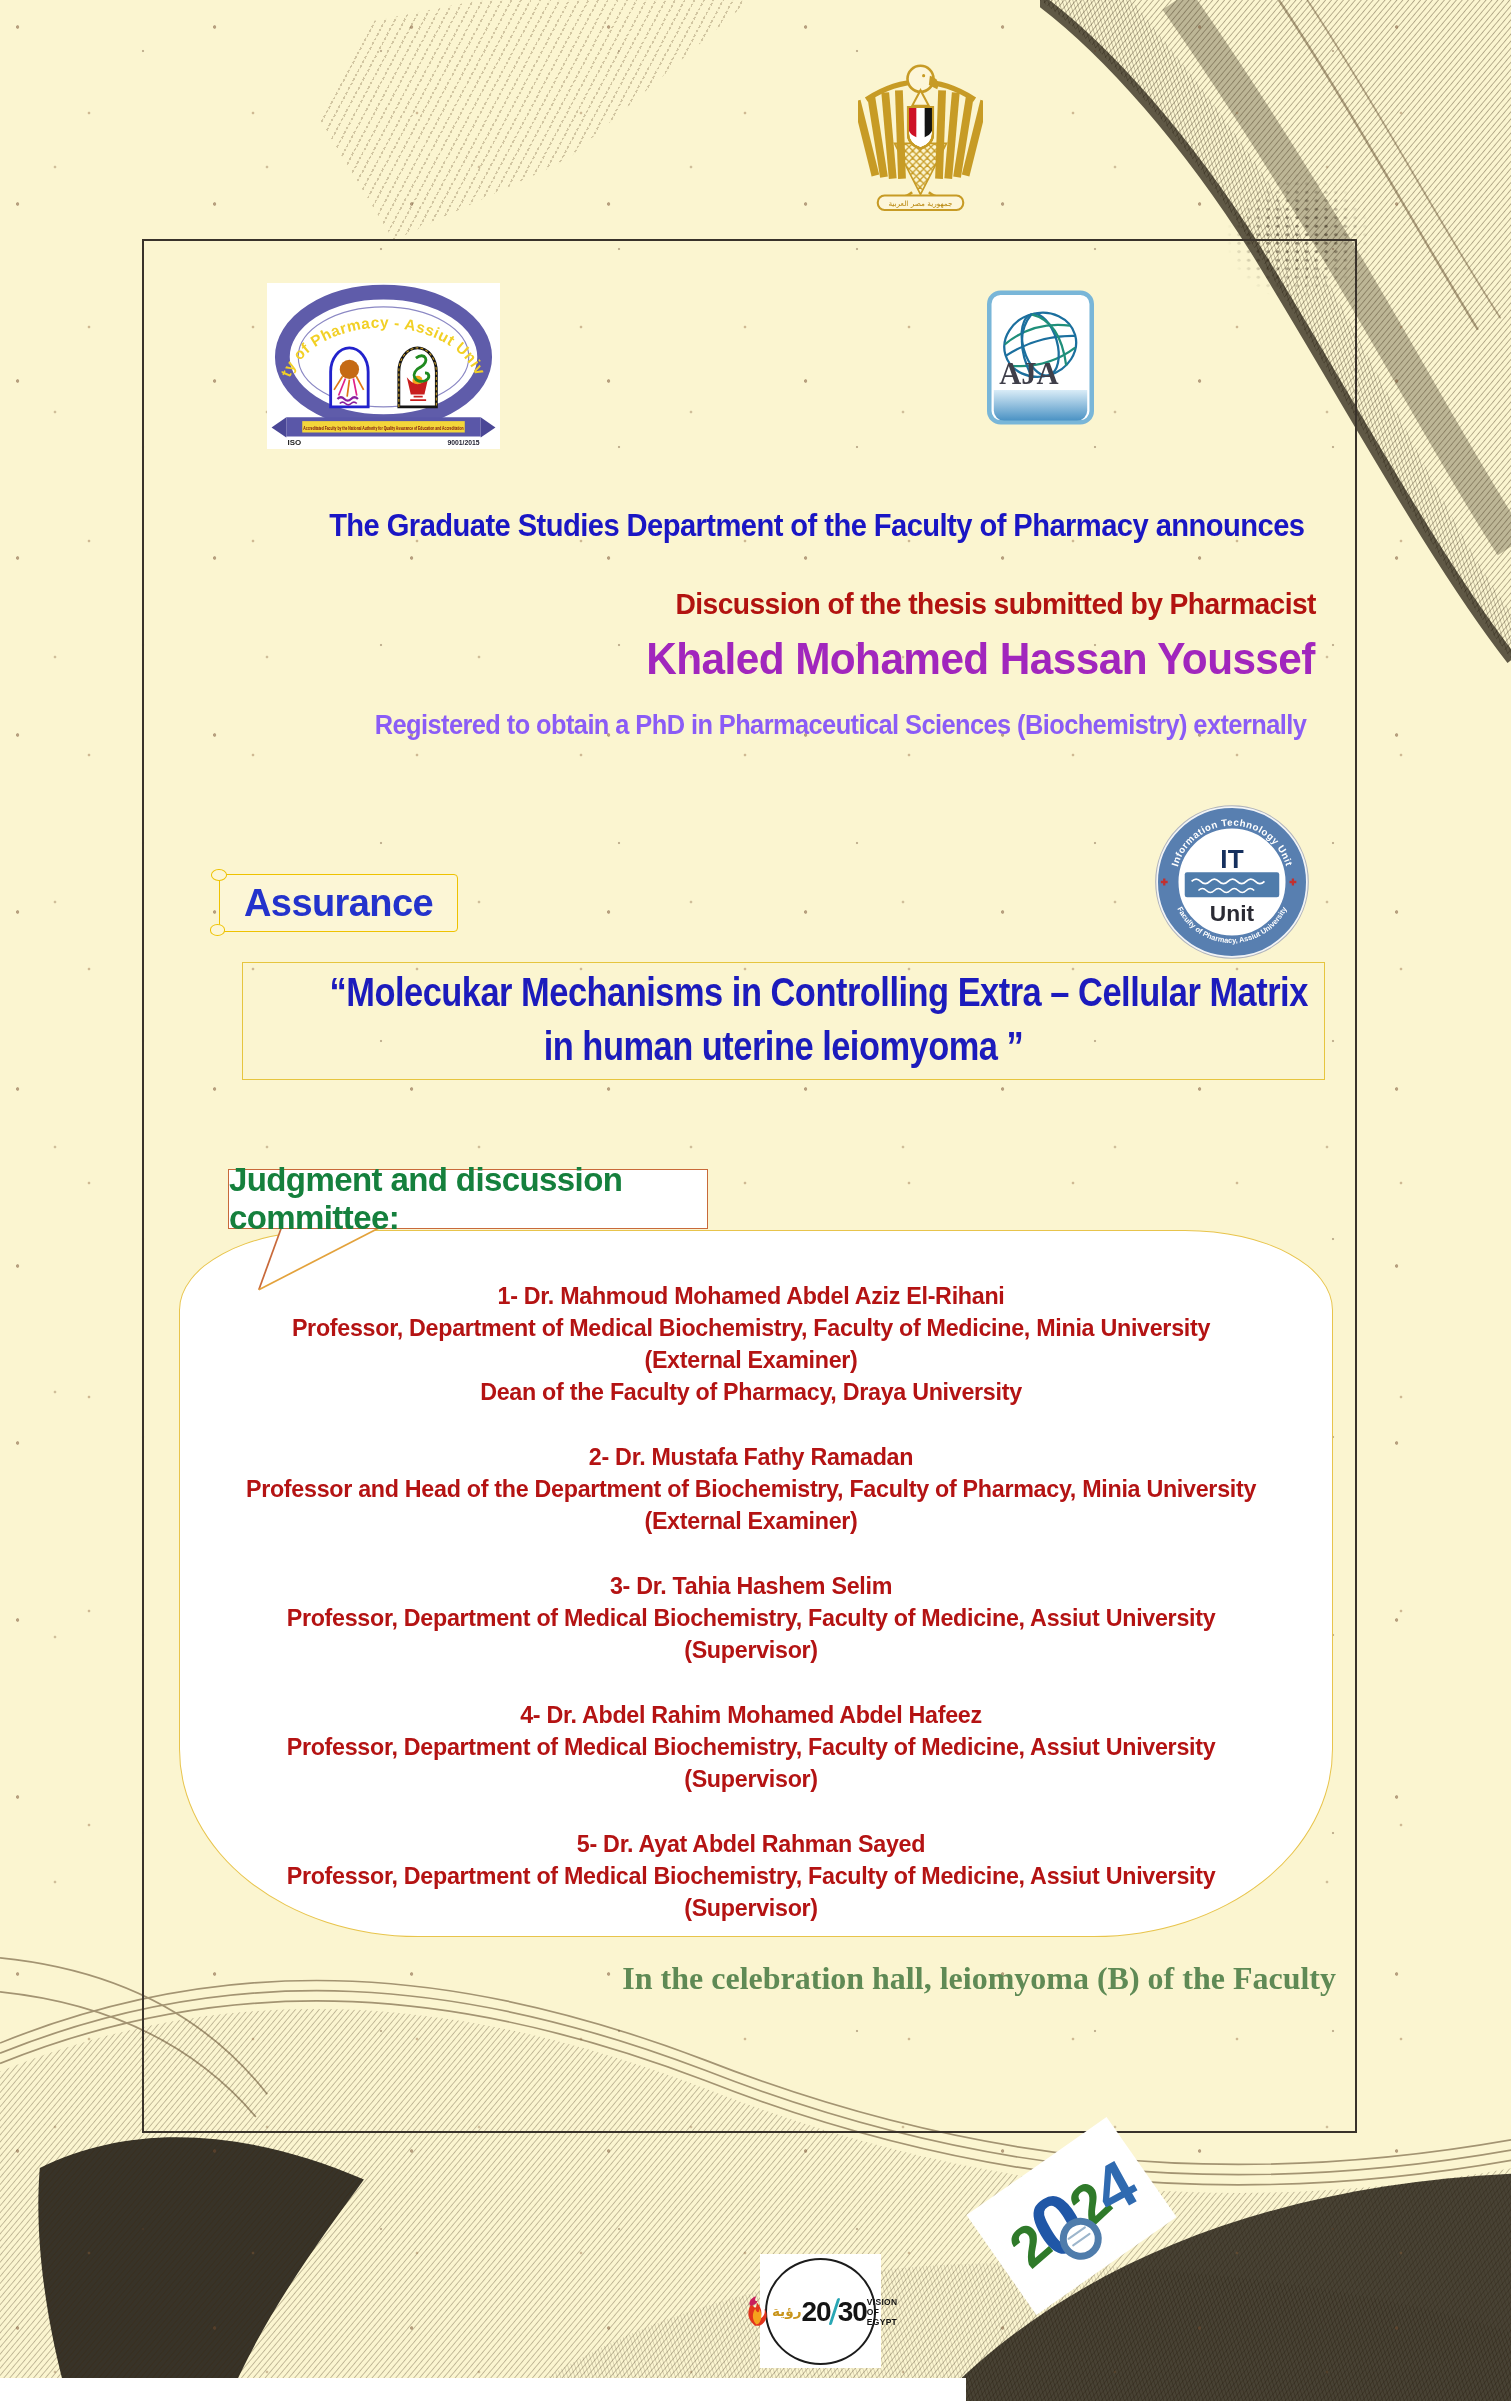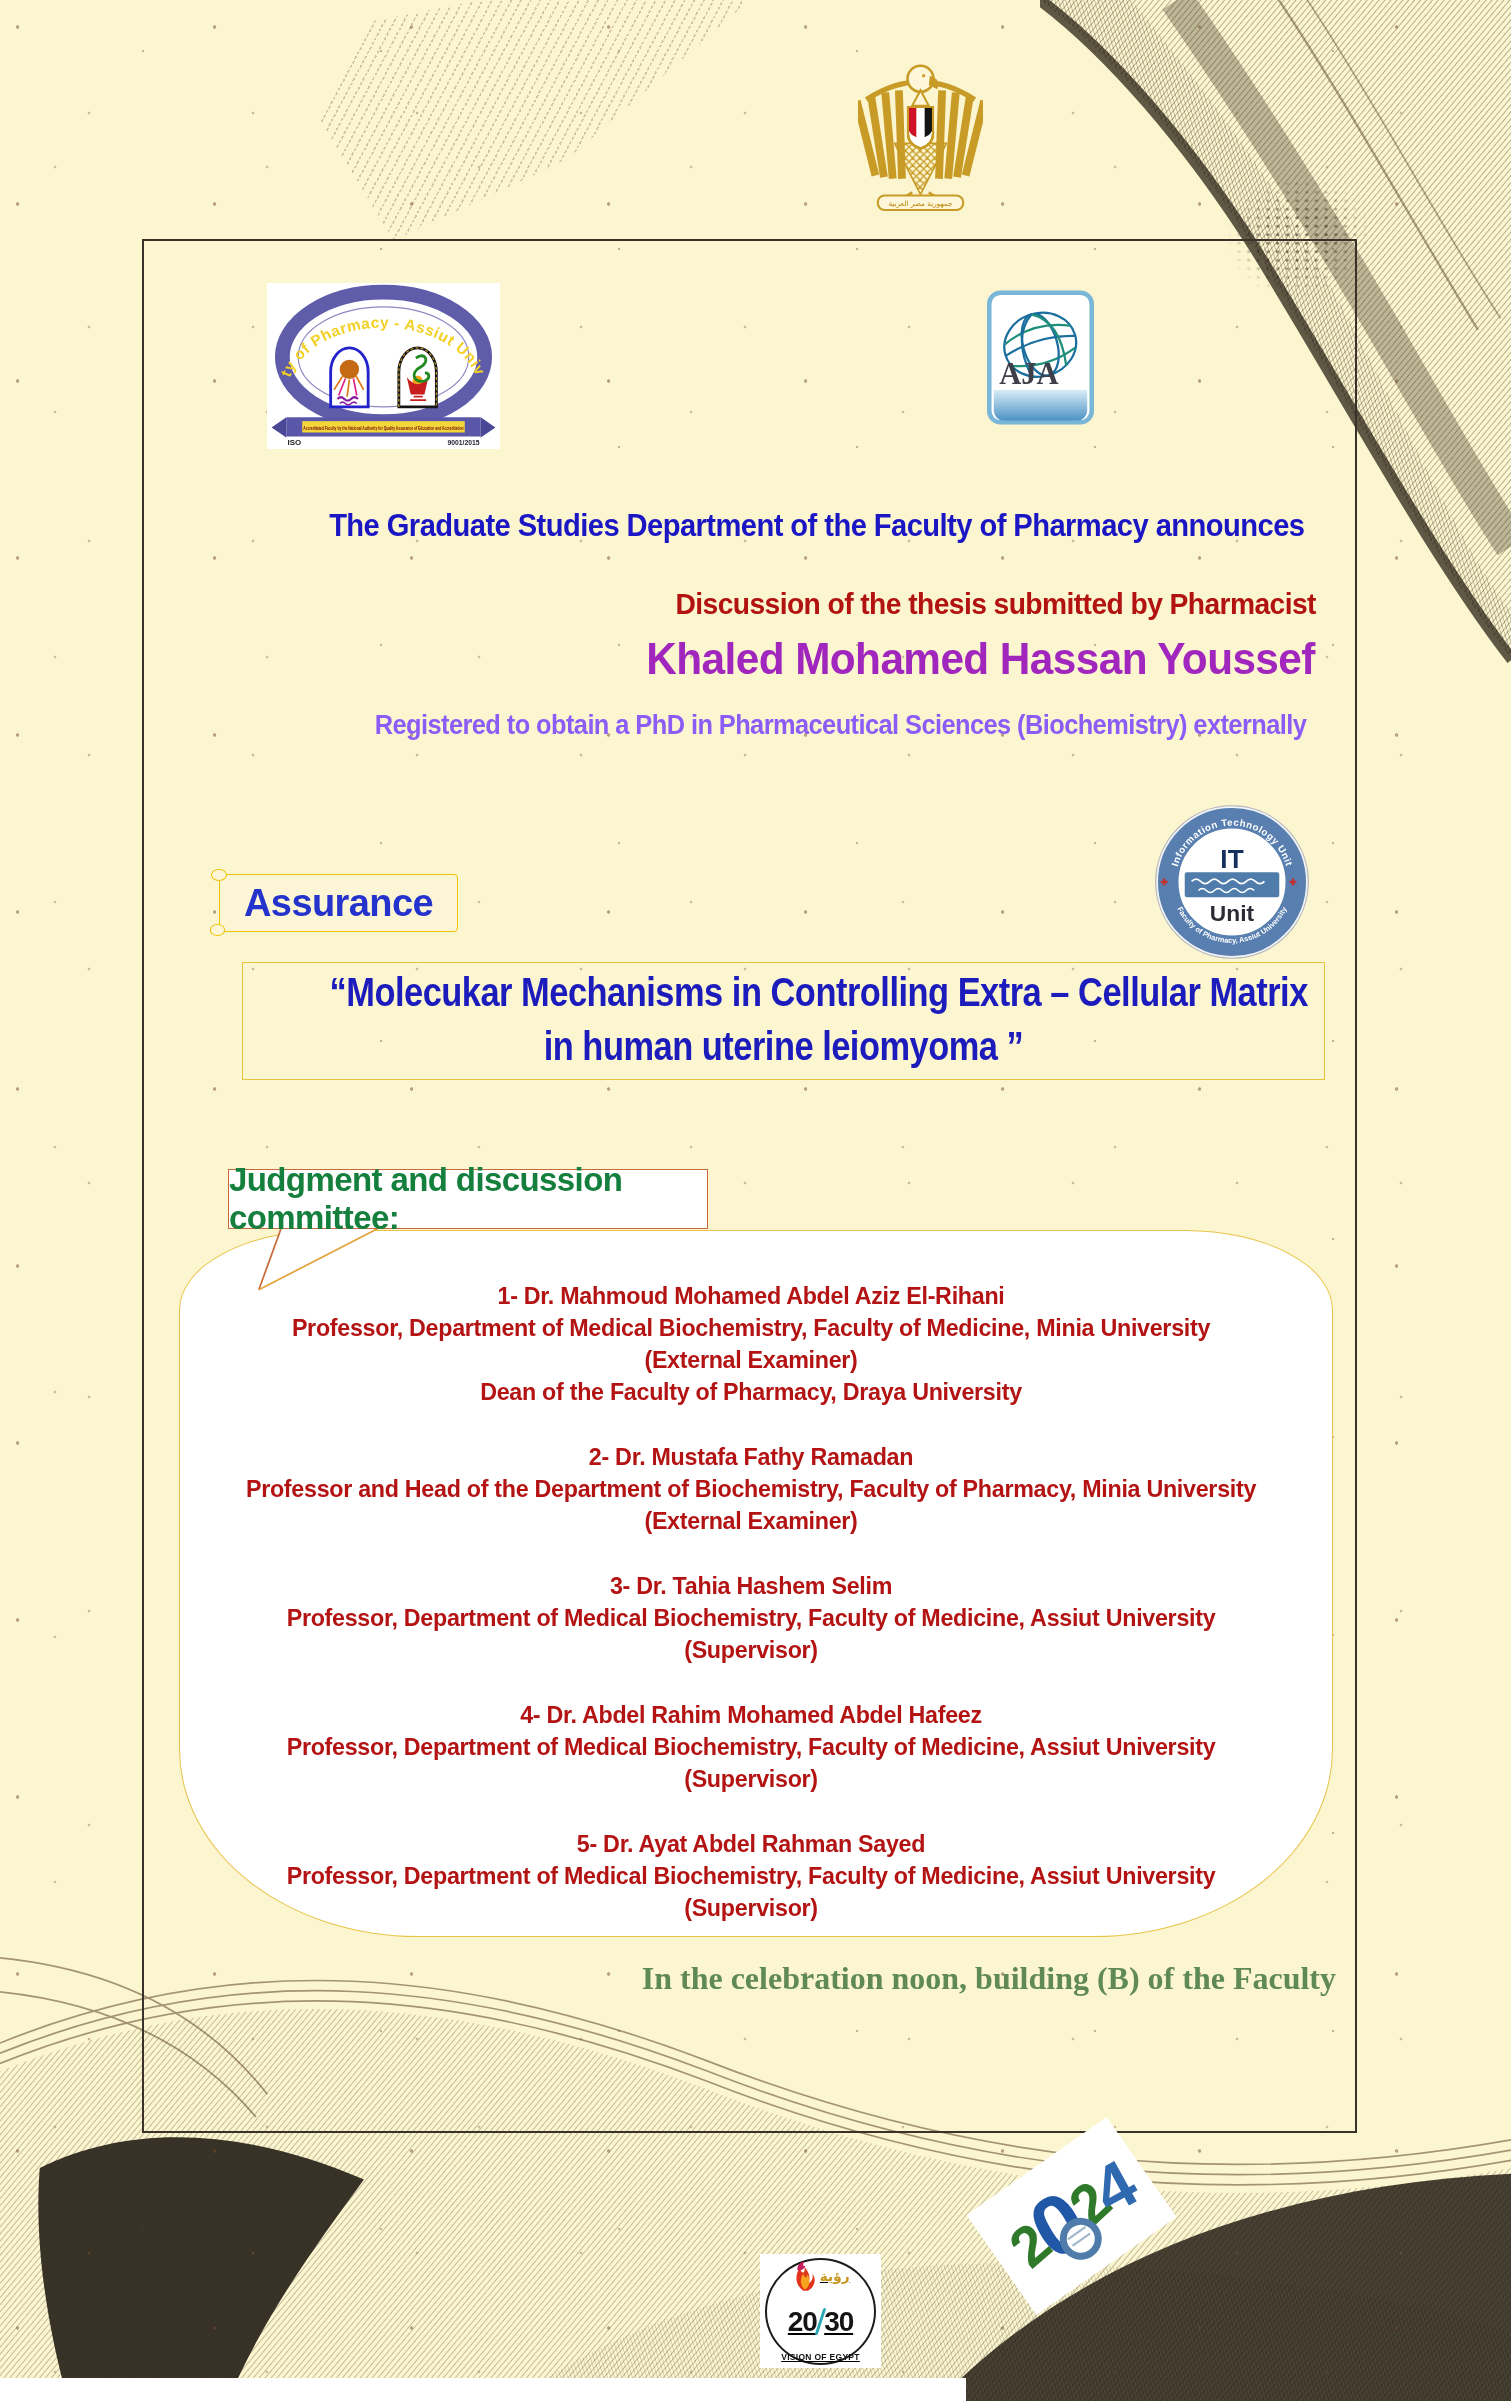--- a/index.html
+++ b/index.html
@@ -72,22 +72,22 @@
   .committee{position:absolute;left:188px;top:1280px;width:1126px;z-index:5;}
   .m-block{margin-bottom:33px;}
   .m-line{font-size:24px;line-height:32px;font-weight:bold;color:#b41313;text-align:center;
           letter-spacing:-0.3px;transform:scaleX(.97);transform-origin:50% 50%;}
   
   .l-location{top:1960px;font-family:"Liberation Serif",serif;font-weight:bold;
           font-size:32px;color:#5f8a55;letter-spacing:0;}
   .v2030{position:absolute;left:760px;top:2254px;width:121px;height:114px;z-index:6;
           background:#fff;display:flex;align-items:center;justify-content:center;}
   .v2030 .oval{width:111px;height:107px;border:2.3px solid #1c1c1c;border-radius:50%;
-          box-sizing:border-box;display:flex;flex-direction:column;align-items:center;
-          justify-content:space-between;background:#fff;text-decoration:underline;}
+          box-sizing:border-box;display:flex;flex-direction:row;align-items:center;
+          justify-content:center;background:#fff;}
   .v2030 .row1{display:flex;align-items:center;gap:2.3px;height:33px;}
   .v2030 .arabic{font-family:"DejaVu Sans",sans-serif;font-size:13.6px;font-weight:bold;color:#c9951d;}
   .v2030 .year{display:flex;align-items:center;font-size:28px;font-weight:bold;color:#141414;
           letter-spacing:-1.1px;line-height:25px;}
   .v2030 .slash{display:inline-block;width:2.8px;height:27px;background:#2aa7b5;
           transform:skewX(-18deg);margin:0 2.3px;border-radius:1.7px;}
   .v2030 .caption{font-size:8.5px;font-weight:bold;color:#111;letter-spacing:0.3px;margin-top:2.3px;}
   .y2024{position:absolute;left:986px;top:2155px;width:171px;height:122px;z-index:6;
           background:#fff;transform:rotate(-35deg);display:flex;align-items:center;
           justify-content:center;}
@@ -324,21 +324,21 @@
       <div class="m-line">(Supervisor)</div>
     </div>
     <div class="m-block">
       <div class="m-line">5- Dr. Ayat Abdel Rahman Sayed</div>
       <div class="m-line">Professor, Department of Medical Biochemistry, Faculty of Medicine, Assiut University</div>
       <div class="m-line">(Supervisor)</div>
     </div>
   </div>
 
   <div class="cline l-location">
-    <span>In the celebration noon, building (B) of the Faculty</span>
+    <span>In the celebration hall, leiomyoma (B) of the Faculty</span>
   </div>
 
   <div class="v2030">
     <div class="oval">
       <div class="row1">
         <svg width="26" height="32" viewBox="0 0 46 56">
           <path d="M20,54 C6,44 4,28 14,14 C16,24 24,26 22,12 C30,20 34,32 28,42 C36,38 38,30 36,24 C44,34 40,48 28,54 Z" fill="#e2341d"></path>
           <path d="M22,52 C14,44 14,32 20,24 C22,32 28,32 27,24 C32,32 32,44 26,50 Z" fill="#f6a21c"></path>
           <path d="M10,18 C8,10 14,4 22,2 C18,8 20,12 24,10 C22,16 14,20 10,18 Z" fill="#c81e5e"></path>
         </svg>

